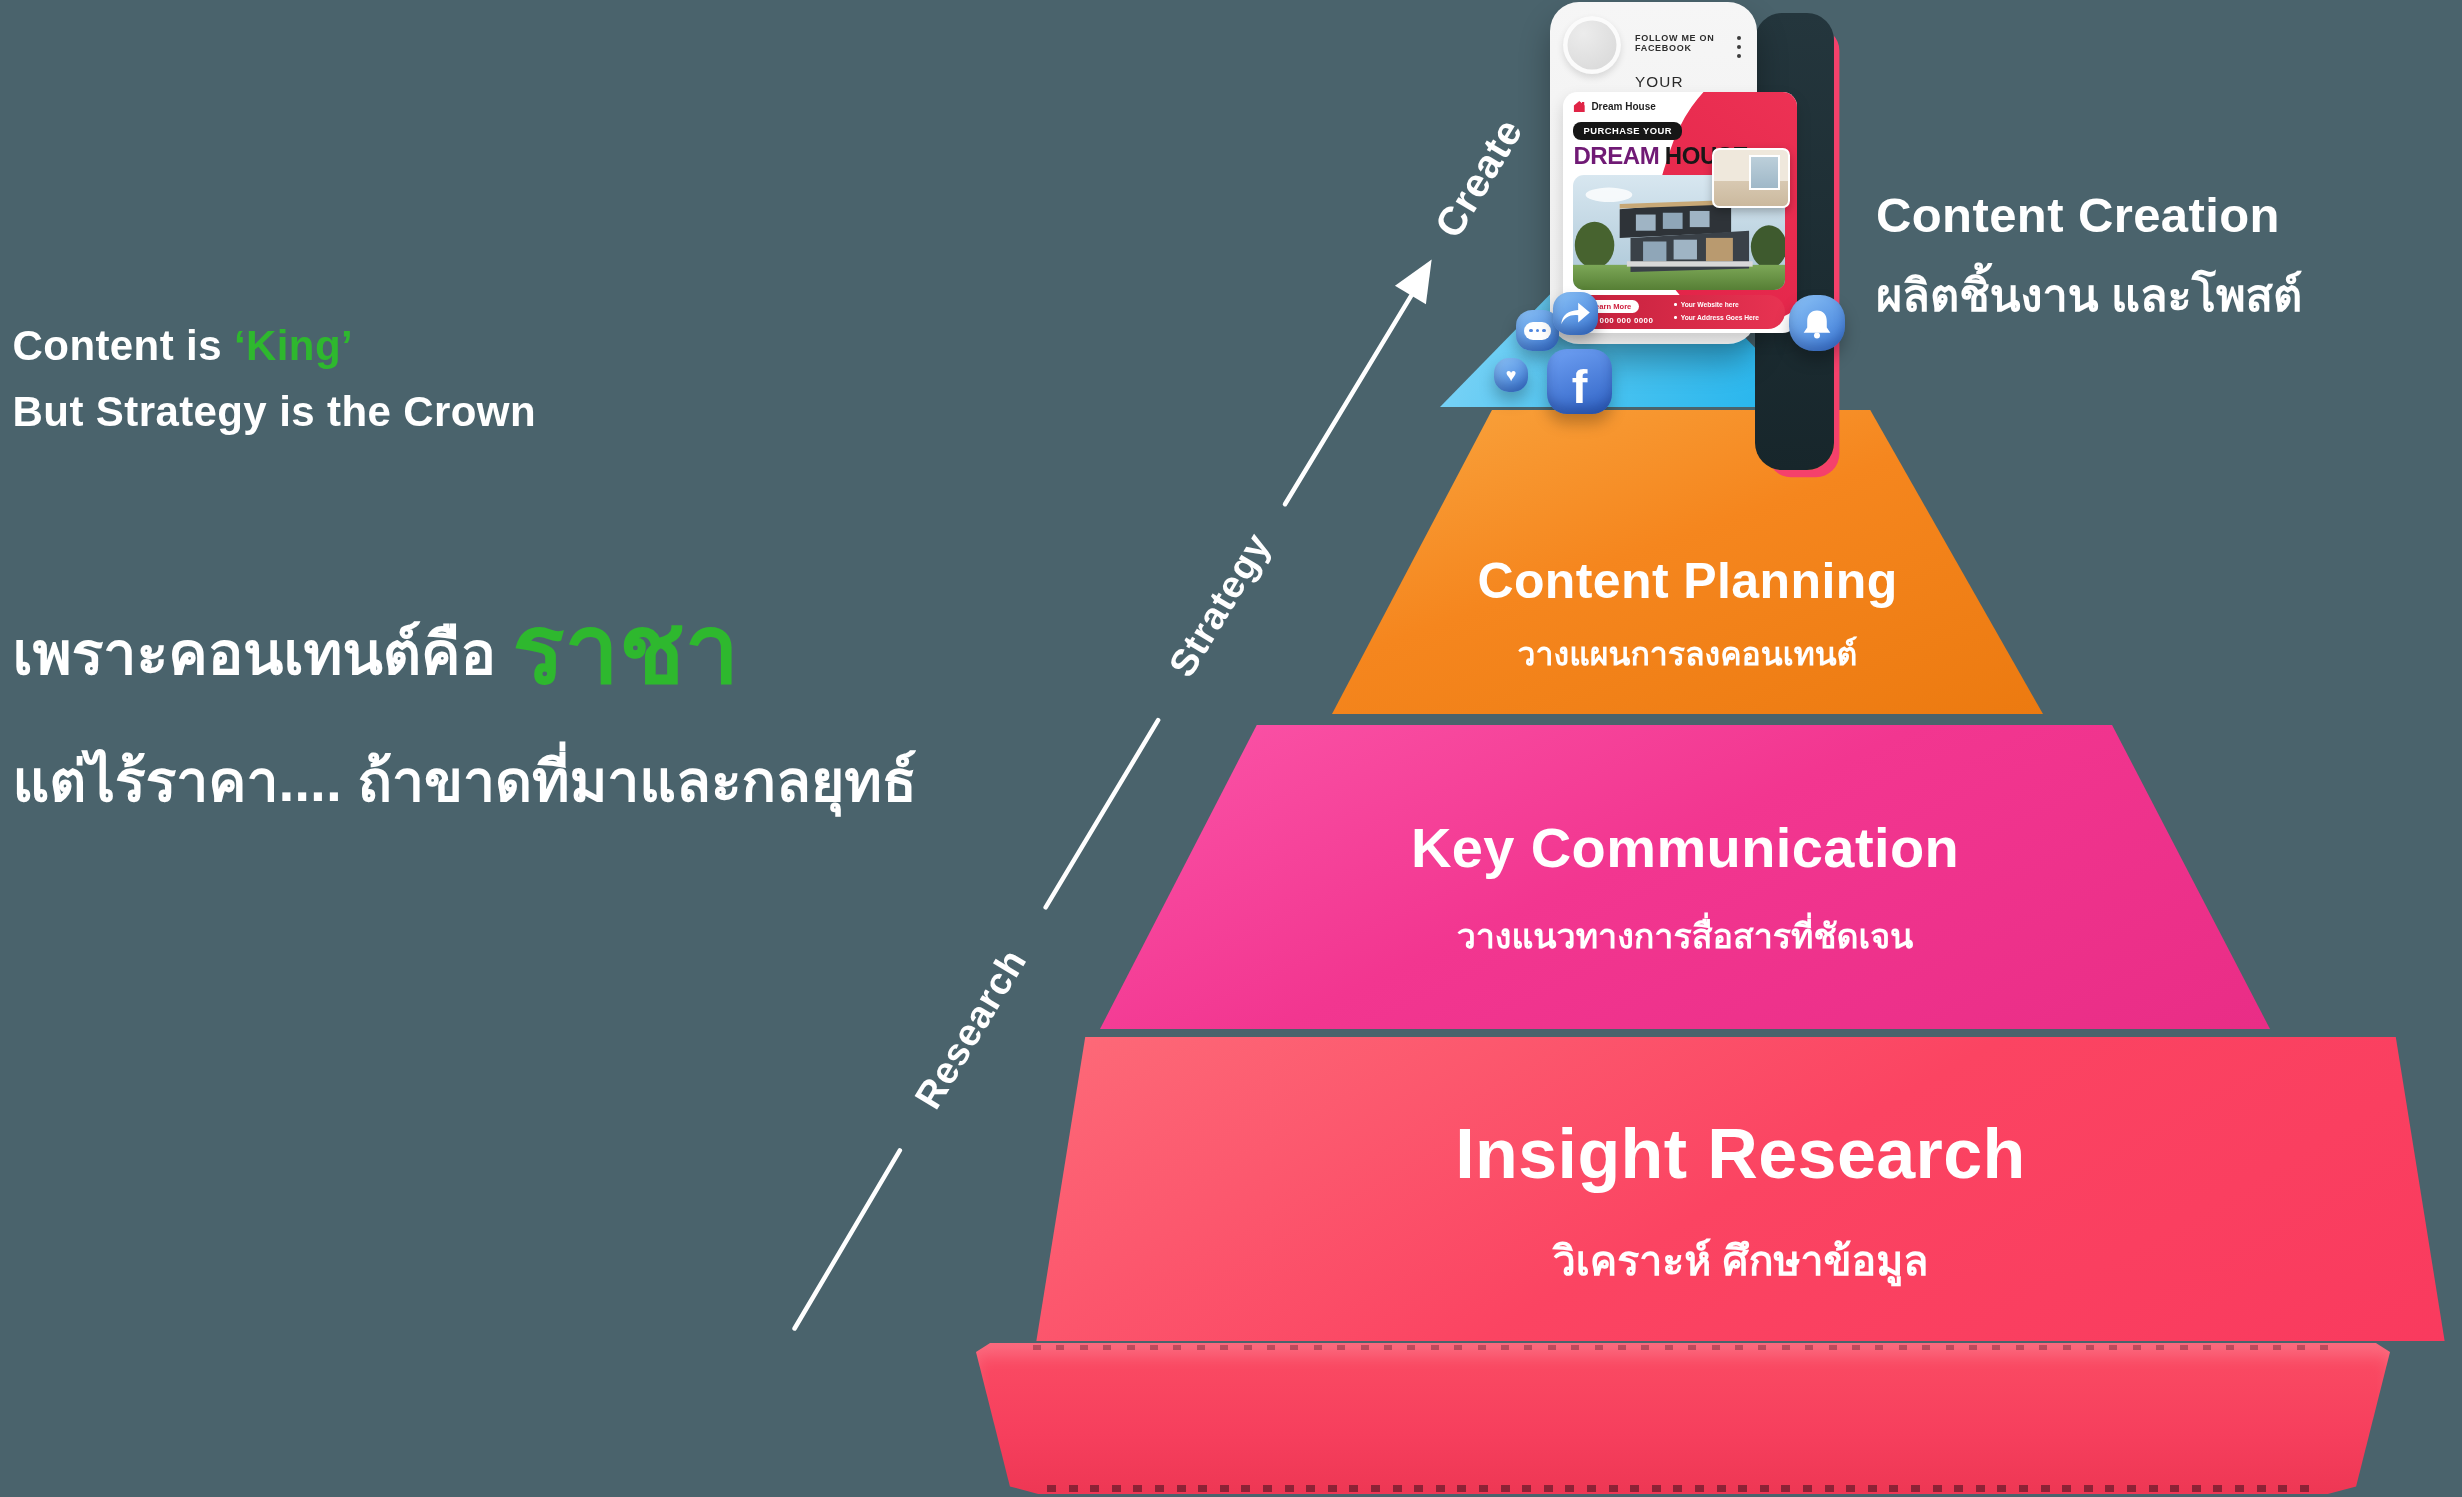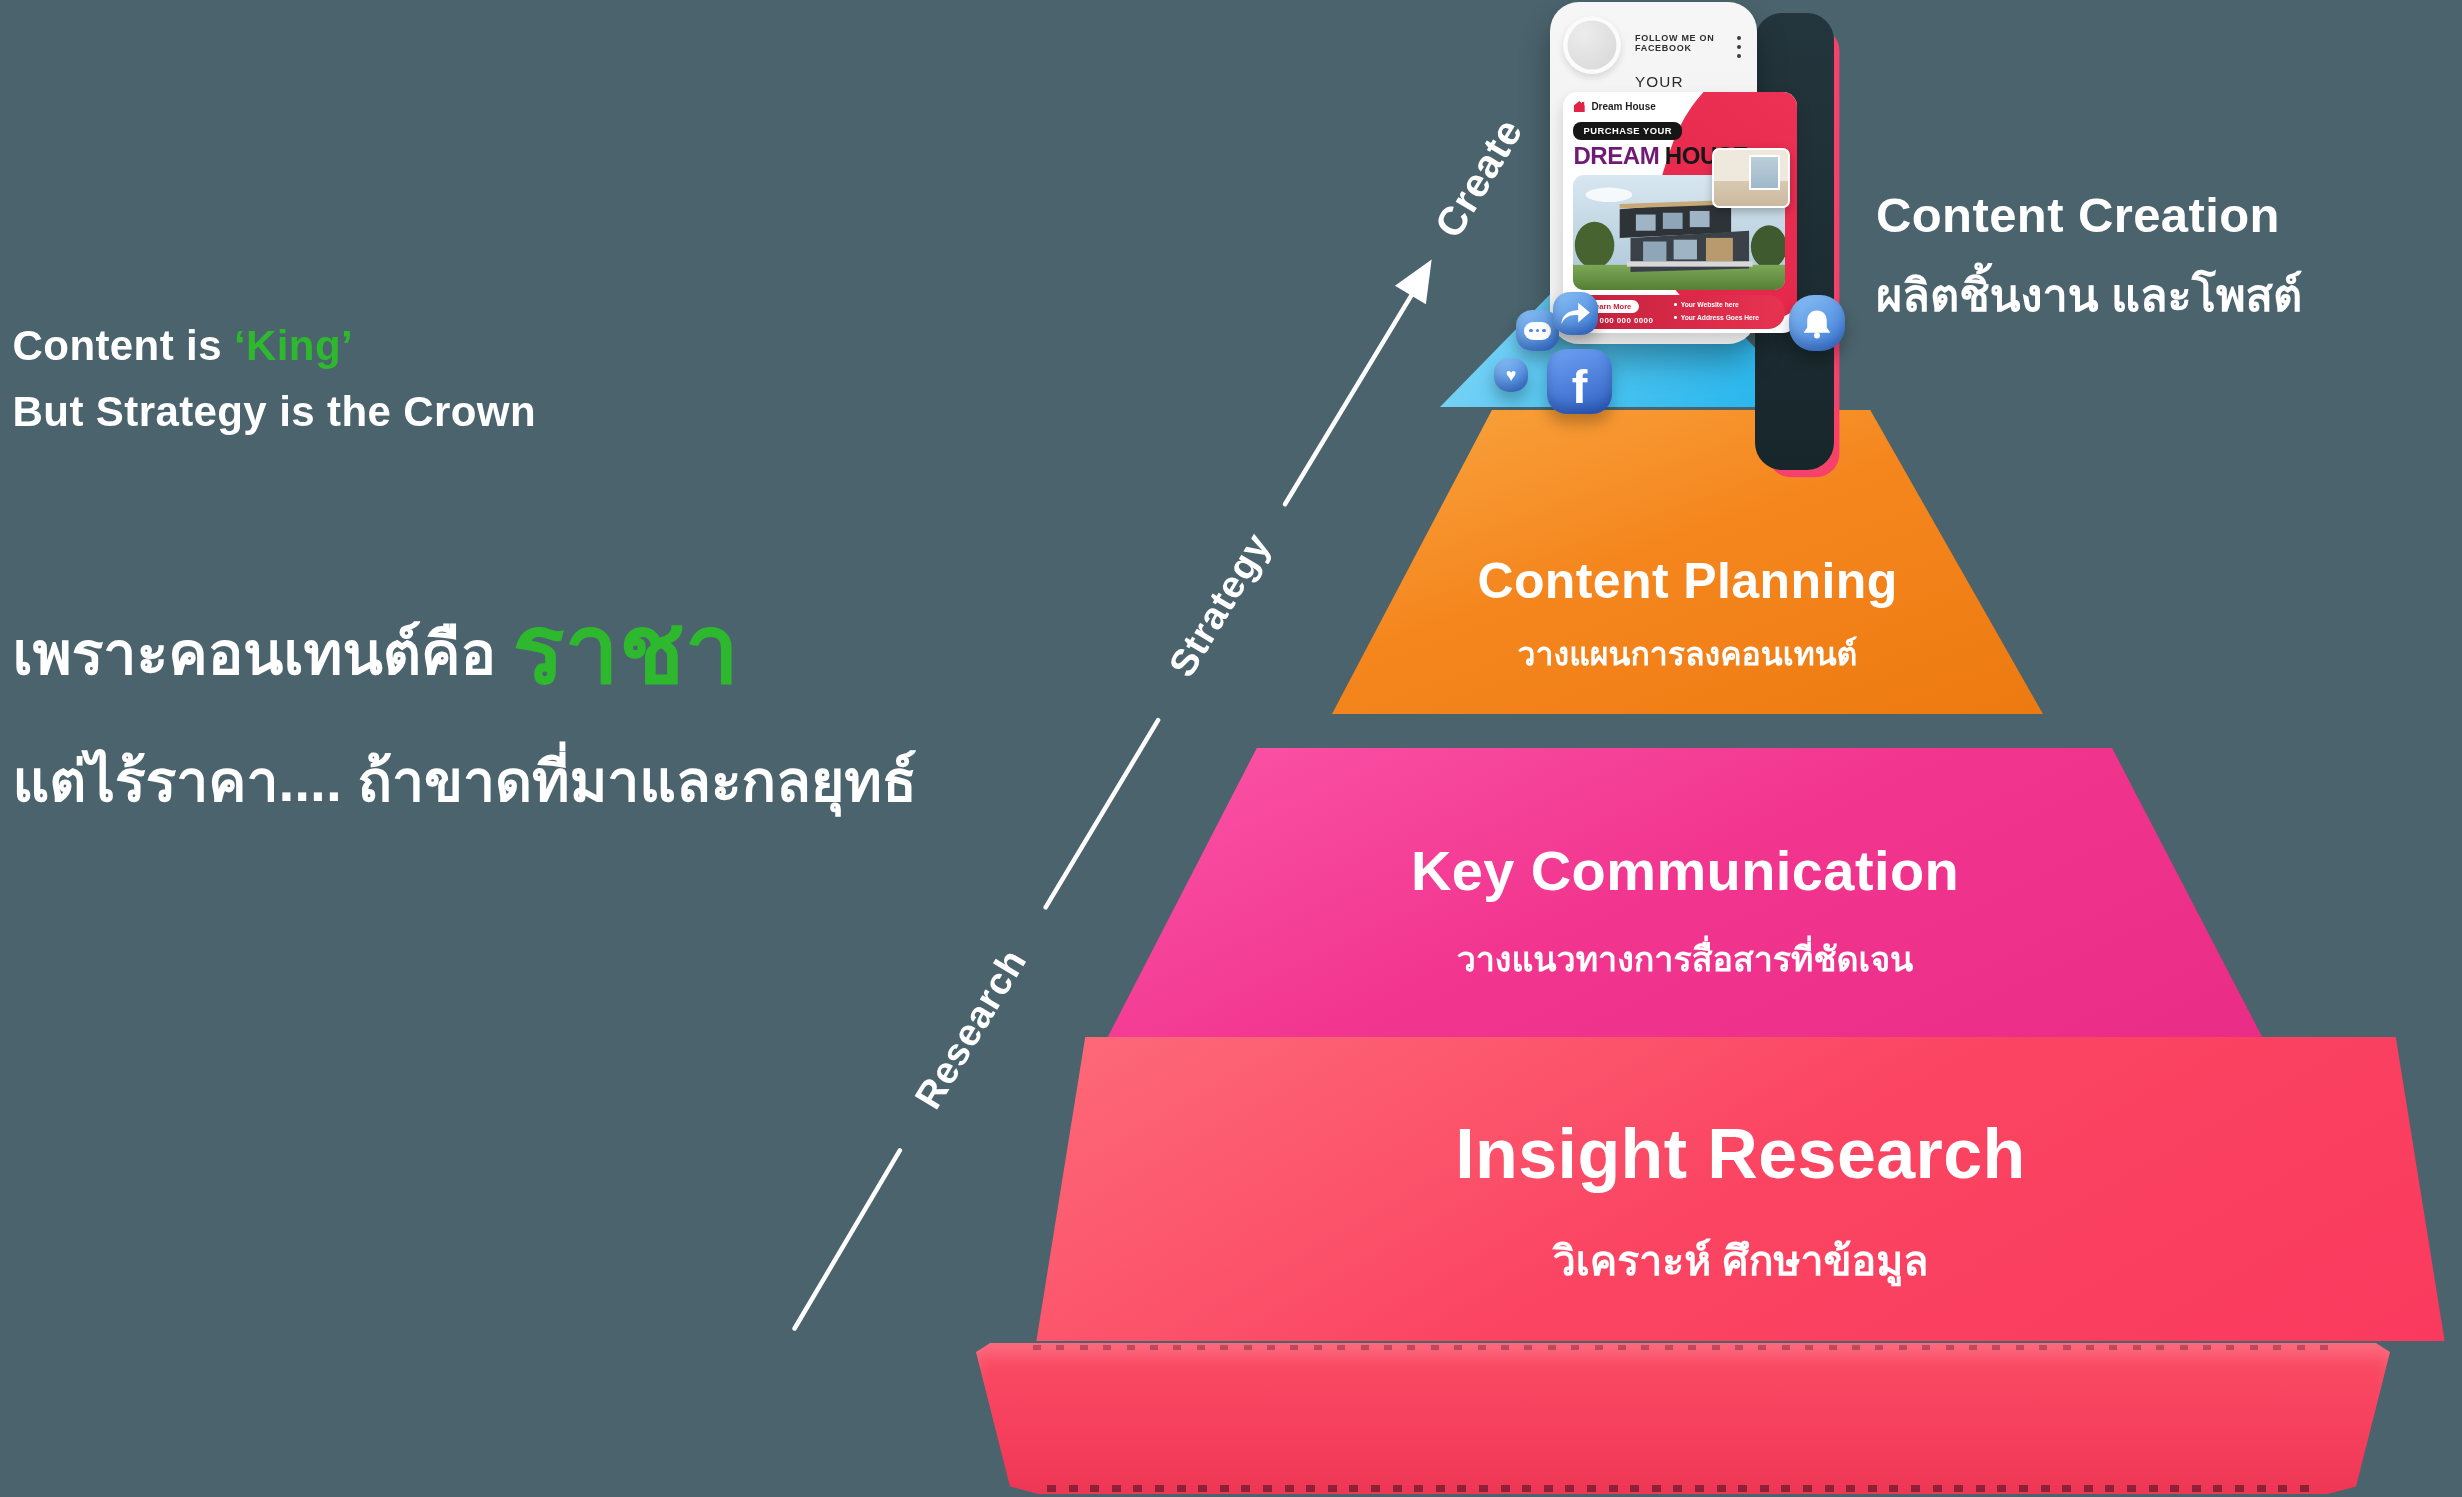--- a/index.html
+++ b/index.html
@@ -29,21 +29,21 @@
   .lvl .title{position:absolute;left:0;right:0;text-align:center;color:#fff;font-weight:bold;letter-spacing:0.4px;}
   .lvl .sub{position:absolute;left:0;right:0;text-align:center;color:#fff;font-weight:bold;}
   #lvl-create{left:1440px;top:216px;width:373px;height:191px;
       background:linear-gradient(115deg,#8FD9F8 0%,#47C2F0 55%,#1FB2EC 100%);
       clip-path:polygon(50% 0,100% 100%,0 100%);}
   #lvl-planning{left:1332px;top:410px;width:711px;height:304px;
       background:linear-gradient(160deg,#F9A53F 0%,#F5861E 45%,#EC7A10 100%);
       clip-path:polygon(22.5% 0,75.7% 0,100% 100%,0 100%);}
   #lvl-planning .title{top:142px;font-size:50px;}
   #lvl-planning .sub{top:218px;font-size:32px;}
-  #lvl-keycomm{left:1100px;top:748px;width:1170px;height:304px;
+  #lvl-keycomm{left:1100px;top:725px;width:1170px;height:304px;
       background:linear-gradient(155deg,#FB55A8 0%,#F23690 45%,#E92D86 100%);
       clip-path:polygon(13.4% 0,86.5% 0,100% 100%,0 100%);}
   #lvl-keycomm .title{top:90px;font-size:56px;}
   #lvl-keycomm .sub{top:184px;font-size:34px;}
   #lvl-insight{left:1022px;top:1037px;width:1437px;height:304px;
       background:linear-gradient(150deg,#FD6B79 0%,#FB4462 50%,#F93A5E 100%);
       clip-path:polygon(4.4% 0,95.6% 0,99% 100%,1% 100%);}
   #lvl-insight .title{top:77px;font-size:70px;}
   #lvl-insight .sub{top:191px;font-size:41px;}
   #base-slab{left:976px;top:1343px;width:1414px;height:151px;z-index:2;

